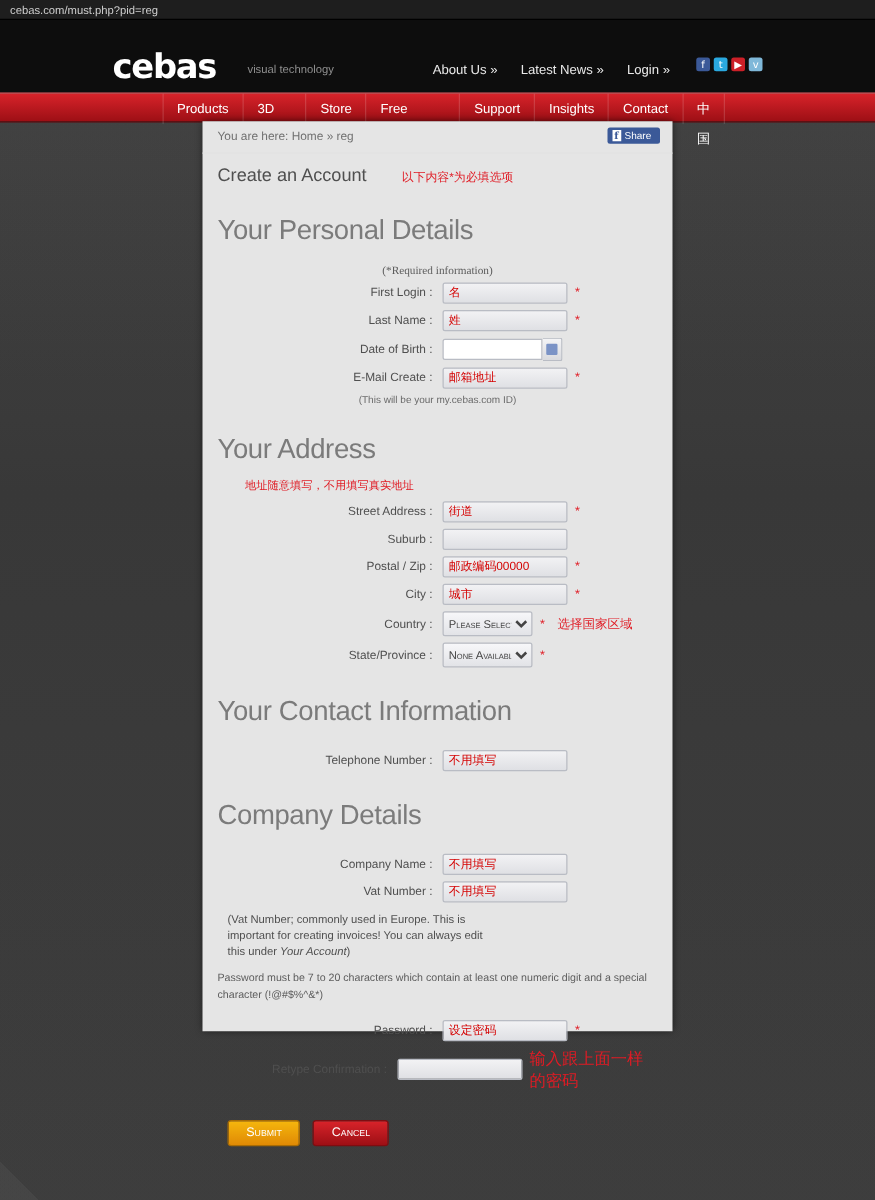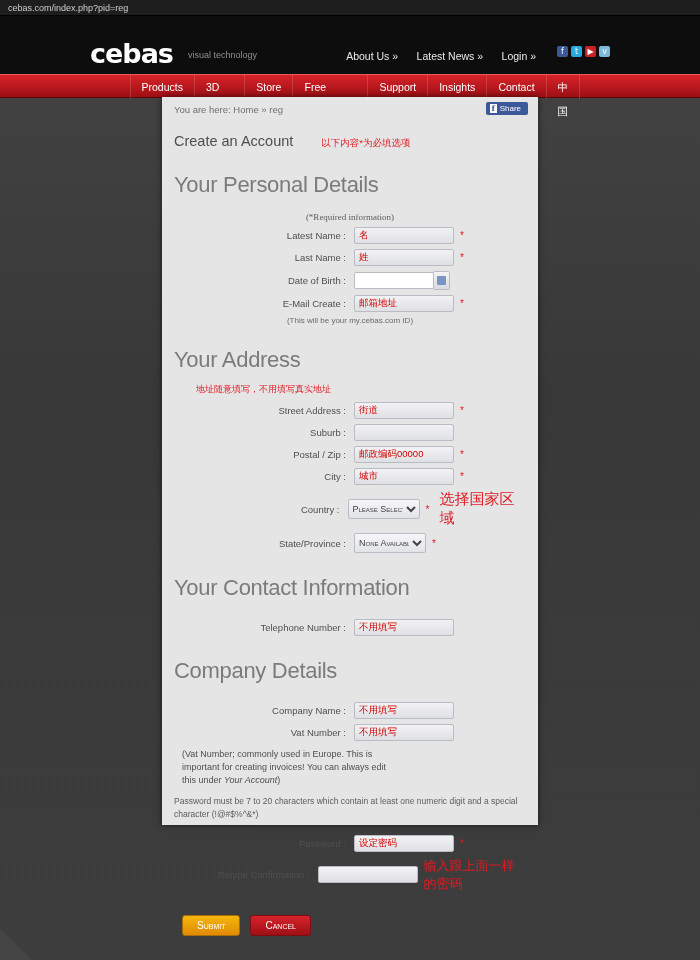--- a/index.html
+++ b/index.html
@@ -29,21 +29,21 @@
     position:absolute; top:16px; left:0; width:700px; height:66px;
     background:#0d0d0d;
   }
   .header-inner { position:relative; width:520px; margin:0 auto; height:66px; }
   .logo {
     position:absolute; left:0; top:22px;
     color:#fff; font-size:27px; font-weight:bold; letter-spacing:-1px;
     font-family:"DejaVu Sans", sans-serif;
   }
   .logo-sub {
-    position:absolute; left:98px; top:34px;
+    position:absolute; left:108px; top:34px;
     color:#8f8f8f; font-size:9px;
   }
   .topnav { position:absolute; right:74px; top:30px; }
   .topnav a {
     color:#e9e9e9; font-size:10.5px; text-decoration:none; margin-left:14px;
   }
   .social { position:absolute; right:0px; top:30px; display:flex; gap:3px; }
   .sq { width:11px; height:11px; border-radius:2px; display:inline-block;
         color:#fff; font-size:8px; text-align:center; line-height:11px;
         font-family:"DejaVu Sans", sans-serif; }
@@ -118,39 +118,39 @@
     display:flex; align-items:center; justify-content:center;
   }
   .cal-glyph { width:9px; height:9px; background:#7b93c6; border-radius:1px; }
   .hint { text-align:center; color:#6a6a6a; font-size:8px; margin-top:4px; }
   select.fsel {
     width:72px; height:20px; font-size:9px; color:#444;
     border:1px solid #b9bcc4; border-radius:2px;
     background:linear-gradient(#f7f7f9,#e2e3e7);
     font-variant:small-caps; font-family:"Liberation Sans", sans-serif;
   }
-  .sel-note { color:#e01b24; font-size:15px; margin-left:10px; }
+  .sel-note { color:#e01b24; font-size:10px; margin-left:10px; }
   .vat-note { color:#4f4f4f; font-size:9px; line-height:1.45; margin:7px 0 0 8px; width:215px; }
   .vat-note i { font-style:italic; }
   .pw-note { color:#5d5d5d; font-size:8.5px; line-height:1.5; margin-top:8px; }
   .btn-row { display:flex; gap:10px; margin:22px 0 0 8px; }
   .btn {
     font-variant:small-caps; font-size:10px; color:#fff;
     border:1px solid #7e0d11; border-radius:3px;
     padding:4px 14px; text-align:center; min-width:54px;
   }
   .btn.submit { background:linear-gradient(#f5b60d,#e08a05); border-color:#a96c04; color:#fff; }
   .btn.cancel { background:linear-gradient(#d8232a,#9d0f15); }
   .retype-note { color:#e01b24; font-size:13px; margin-left:6px; }
 </style>
 </head>
 <body>
 
 <div class="urlbar">
-  <span>cebas.com/index.php?pid=reg</span>
+  <span>cebas.com/must.php?pid=reg</span>
 </div>
 
 <div class="page-bg"></div>
 
 <div class="site-header">
   <div class="header-inner">
     <div class="logo">cebas</div>
     <div class="logo-sub">visual technology</div>
     <div class="topnav">
       <a href="#">About Us »</a>
@@ -193,21 +193,21 @@
 
     <div class="create-row">
       <div class="h-create">Create an Account</div>
       <div class="note-red">以下内容*为必填选项</div>
     </div>
 
     <h2 class="sect">Your Personal Details</h2>
     <div class="req-note">(*Required information)</div>
 
     <div class="frow">
-      <div class="flabel">Latest Name :</div>
+      <div class="flabel">First Login :</div>
       <input class="finput" value="名" style="">
       <span class="star">*</span>
     </div>
 
     <div class="frow">
       <div class="flabel">Last Name :</div>
       <input class="finput" value="姓" style="">
       <span class="star">*</span>
     </div>
 

